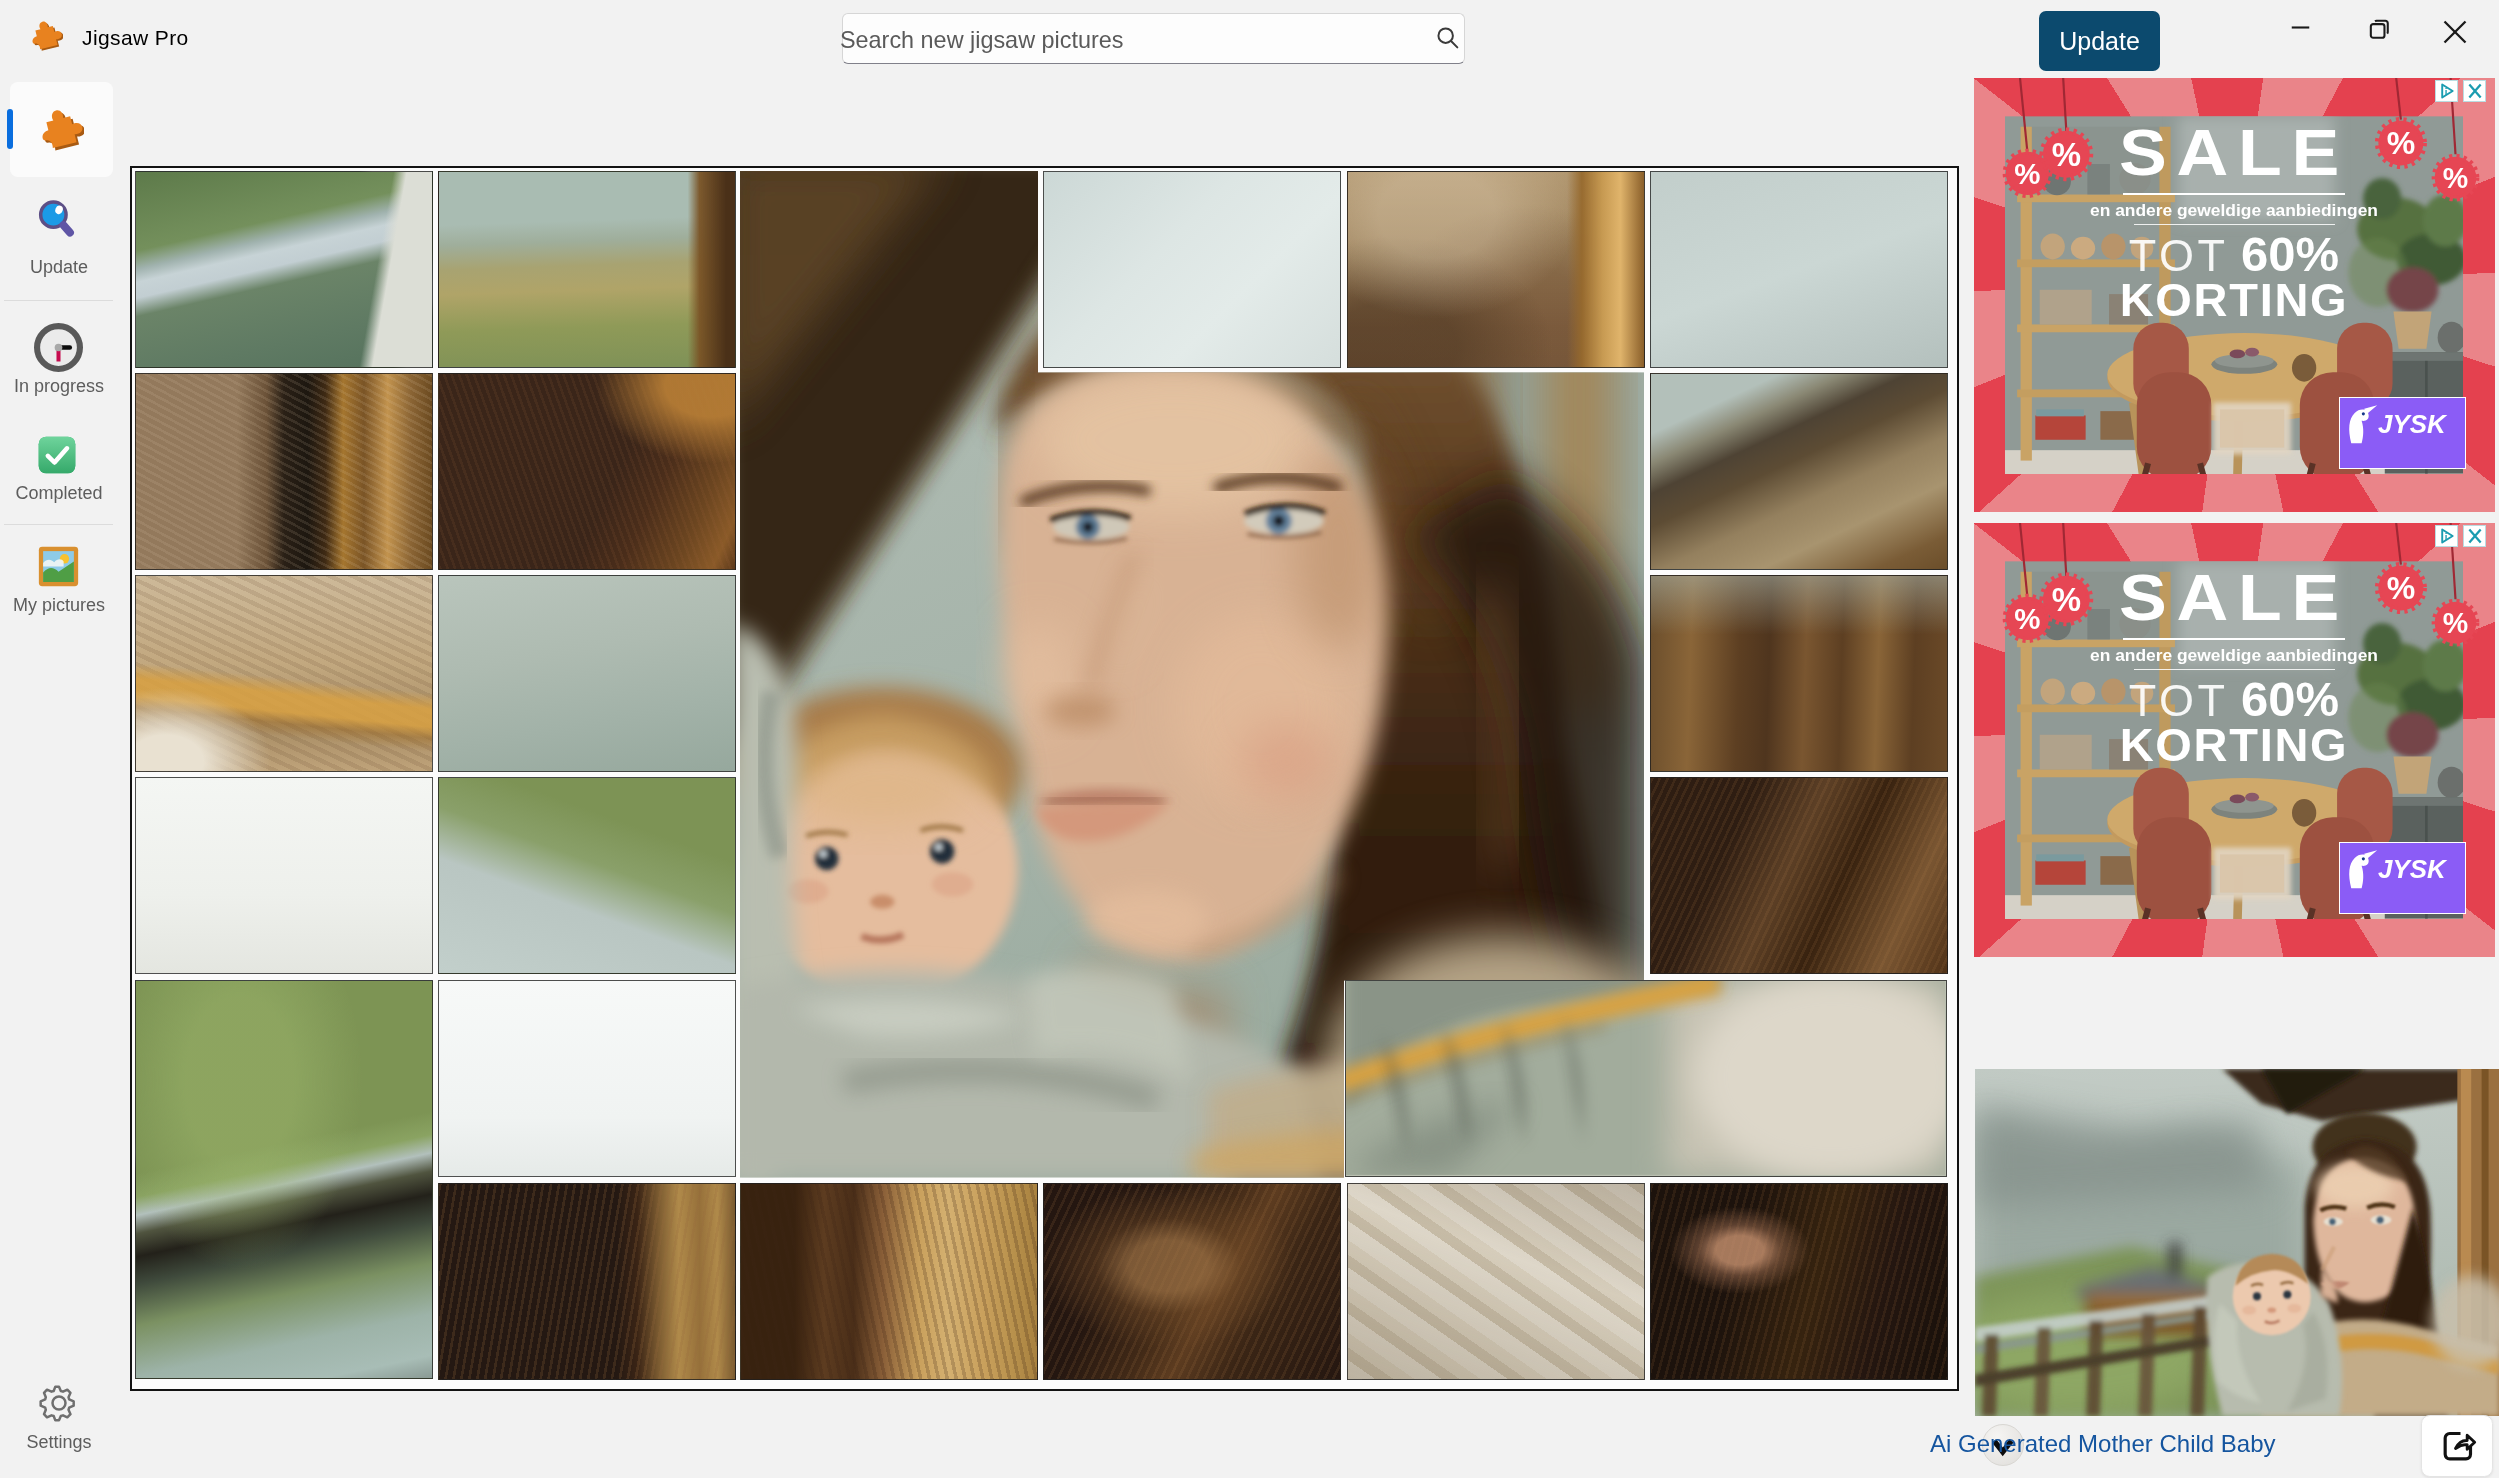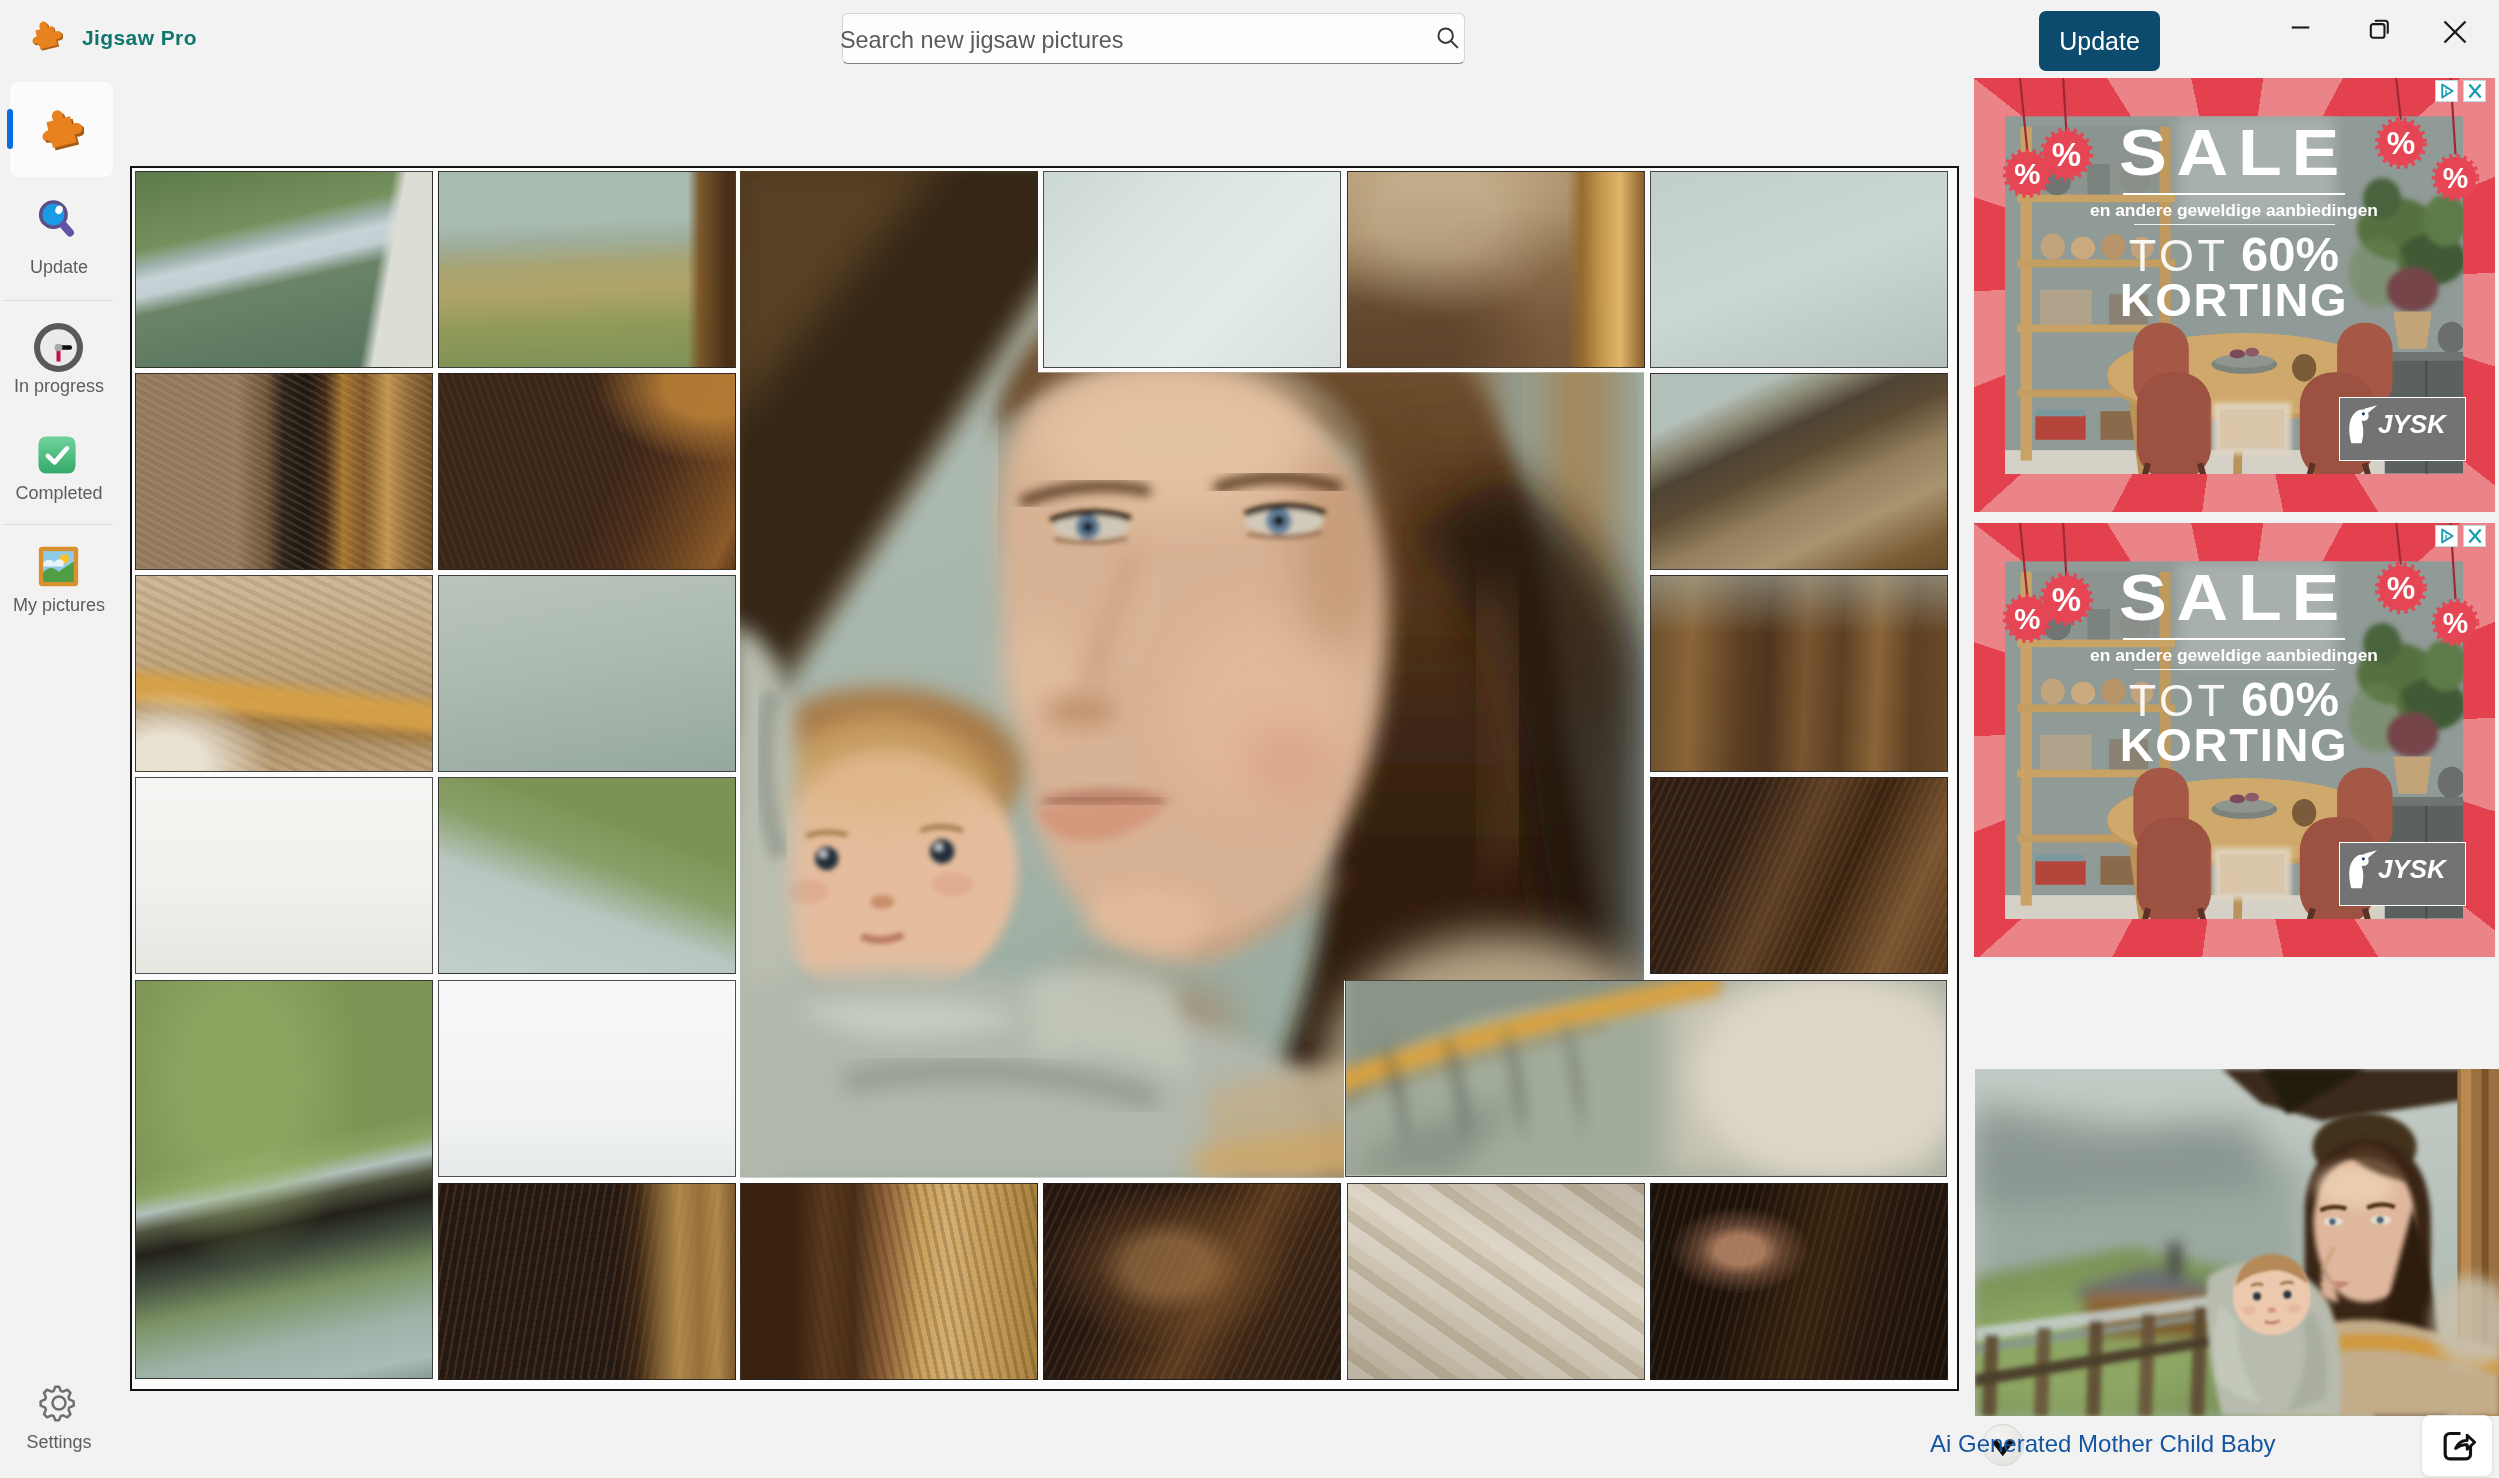--- a/index.html
+++ b/index.html
@@ -1,21 +1,21 @@
 <!DOCTYPE html>
 <html style="font-size:14px"><head>
 <meta charset="utf-8">
 <style>
   * { margin:0; padding:0; box-sizing:border-box; }
   html,body { width:2500px; height:1479px; overflow:hidden; background:#f2f2f2;
     font-family:"Liberation Sans", sans-serif; }
   .abs { position:absolute; }
   #app { position:relative; width:2500px; height:1479px; }
   
-  #title { left:82px; top:26px; font-size:21px; color:#0f766e; letter-spacing:0.4px;font-weight:bold; }
+  #title { left:82px; top:26px; font-size:21px; color:#000000; letter-spacing:0.4px; }
   #searchbox { left:842px; top:13px; width:623px; height:51px; background:#fdfdfd;
     border:0.9px solid #d6d6d6; border-bottom:1.7px solid #80808a; border-radius:6px; }
   #searchph { left:840px; top:27px; font-size:23.4px; color:#5a5a5a; }
   #updatebtn { left:2039px; top:11.3px; width:121px; height:60px; background:#0c4a6e;
     border-radius:7px; color:#fff; font-size:25px; text-align:center; line-height:60px; }
   
   #selbox { left:9.5px; top:82px; width:103px; height:95px; background:#fbfbfb; border-radius:7.8px; }
   #selbar { left:7px; top:109px; width:6px; height:40px; background:#0a6ede; border-radius:3.5px; }
   .navlabel { width:118px; text-align:center; font-size:18px; color:#5d5d5d; left:0; }
   .divider { left:4.3px; width:109px; height:0.9px; background:#dcdcdc; }
@@ -32,21 +32,21 @@
     text-align:center; }
   #adtitle { left:1930px; top:1430px; font-size:24px; color:#15559f; white-space:nowrap; }
   #sharebtn { left:2421px; top:1415px; width:72px; height:62px; background:#fff;
     border:0.9px solid #e4e4e4; border-radius:8.7px; box-shadow:0 0.9px 2.6px rgba(0,0,0,.08); }
   
   .sunburst { position:absolute; inset:0;
     background:repeating-conic-gradient(from 8deg at 50% 47%, #ea8489 0 20deg, #e4414f 20deg 40deg); }
   .adphoto { position:absolute; left:31px; top:38px; width:458px; height:358px; overflow:hidden; }
   .adtxt { position:absolute; left:31px; width:458px; text-align:center; color:#fff; }
   .badge { position:absolute; }
-  .jysk { position:absolute; left:365px; top:319px; width:127px; height:64px; background:#737373;
+  .jysk { position:absolute; left:365px; top:319px; width:127px; height:72px; background:#8b5cf6;
     border:1.7px solid #fff; }
   .adx { position:absolute; top:1.7px; width:23.4px; height:22px; background:#fff; border:0.9px solid #b9dde2; }
 </style>
 </head>
 <body>
 <div id="app">
 
   <svg class="abs" id="minilogo" viewBox="0 0 48 48" style="left:27px;top:16.5px;width:36px;height:36px">
     <g transform="rotate(-14 24 24)">
       <path d="M13 15 h7 c-1.5,-5 1,-9 5,-9 s6.5,4 5,9 h7 v8 c5,-1.5 9,1 9,5 s-4,6.5 -9,5 v8 h-24 c1.5,-5 -1,-9 -5,-9 s-3,-9 5,-9 z" fill="#a85a12" transform="translate(1.6,2.4)"></path>

